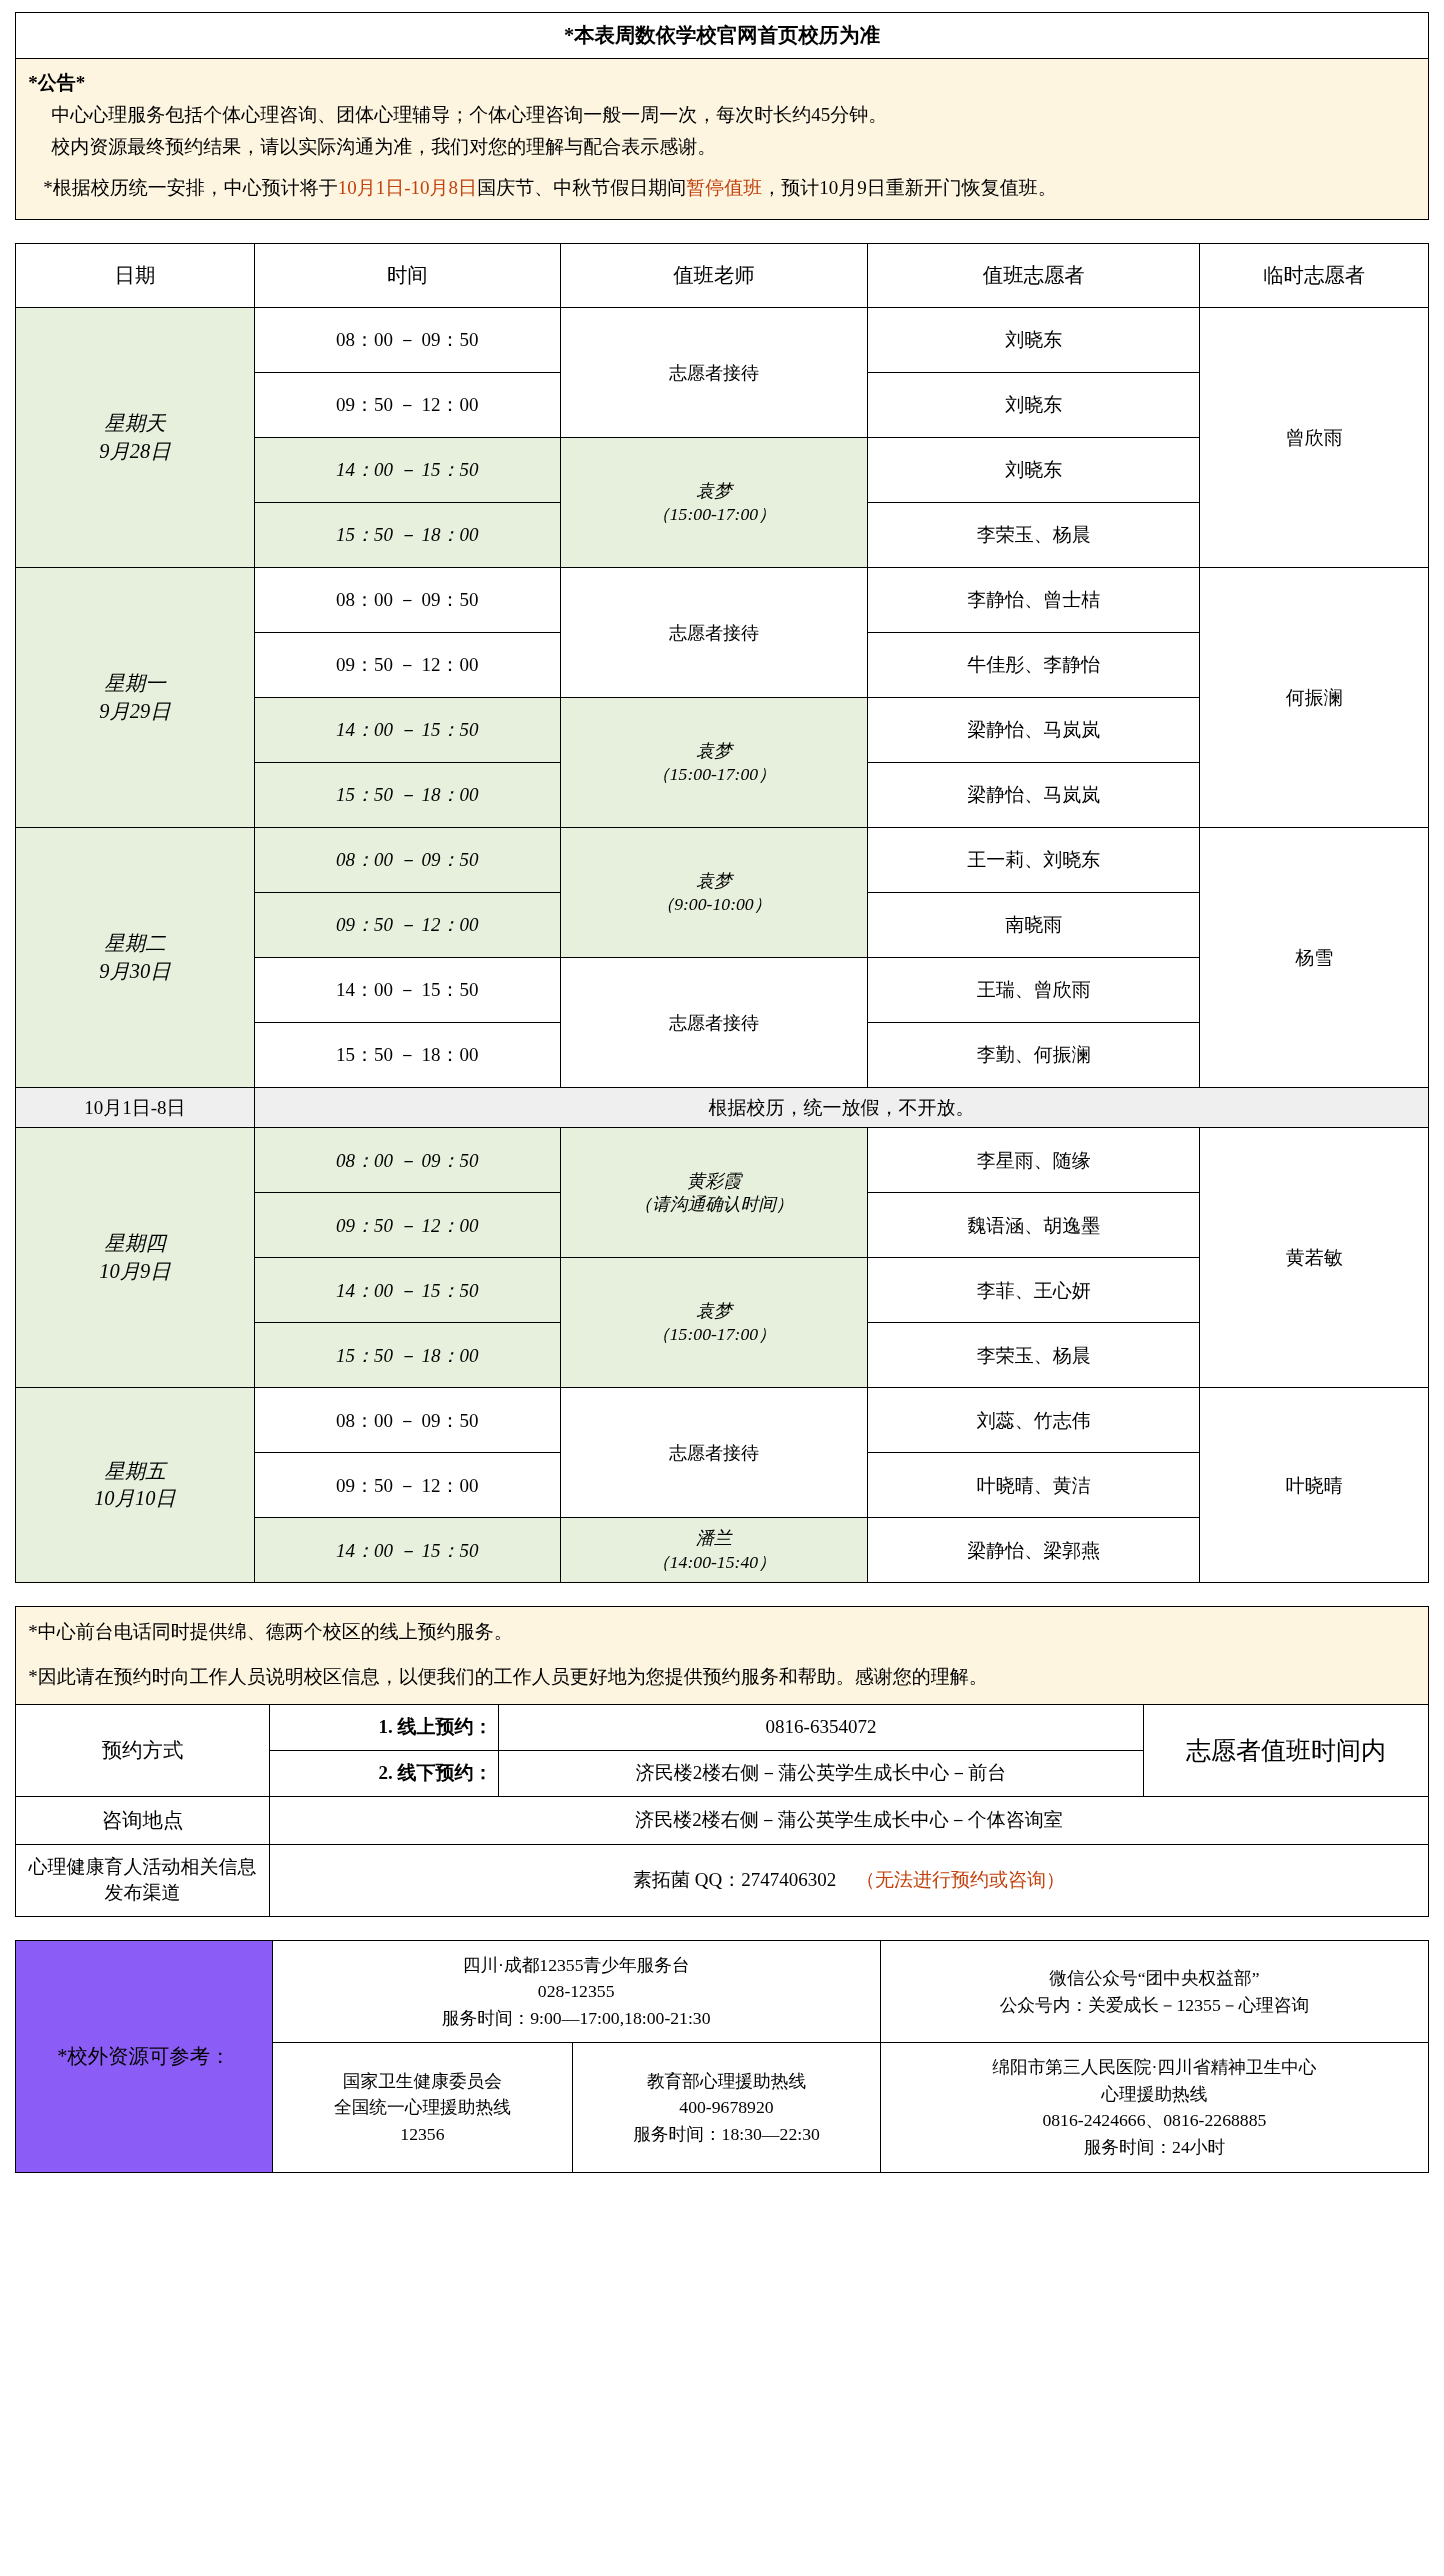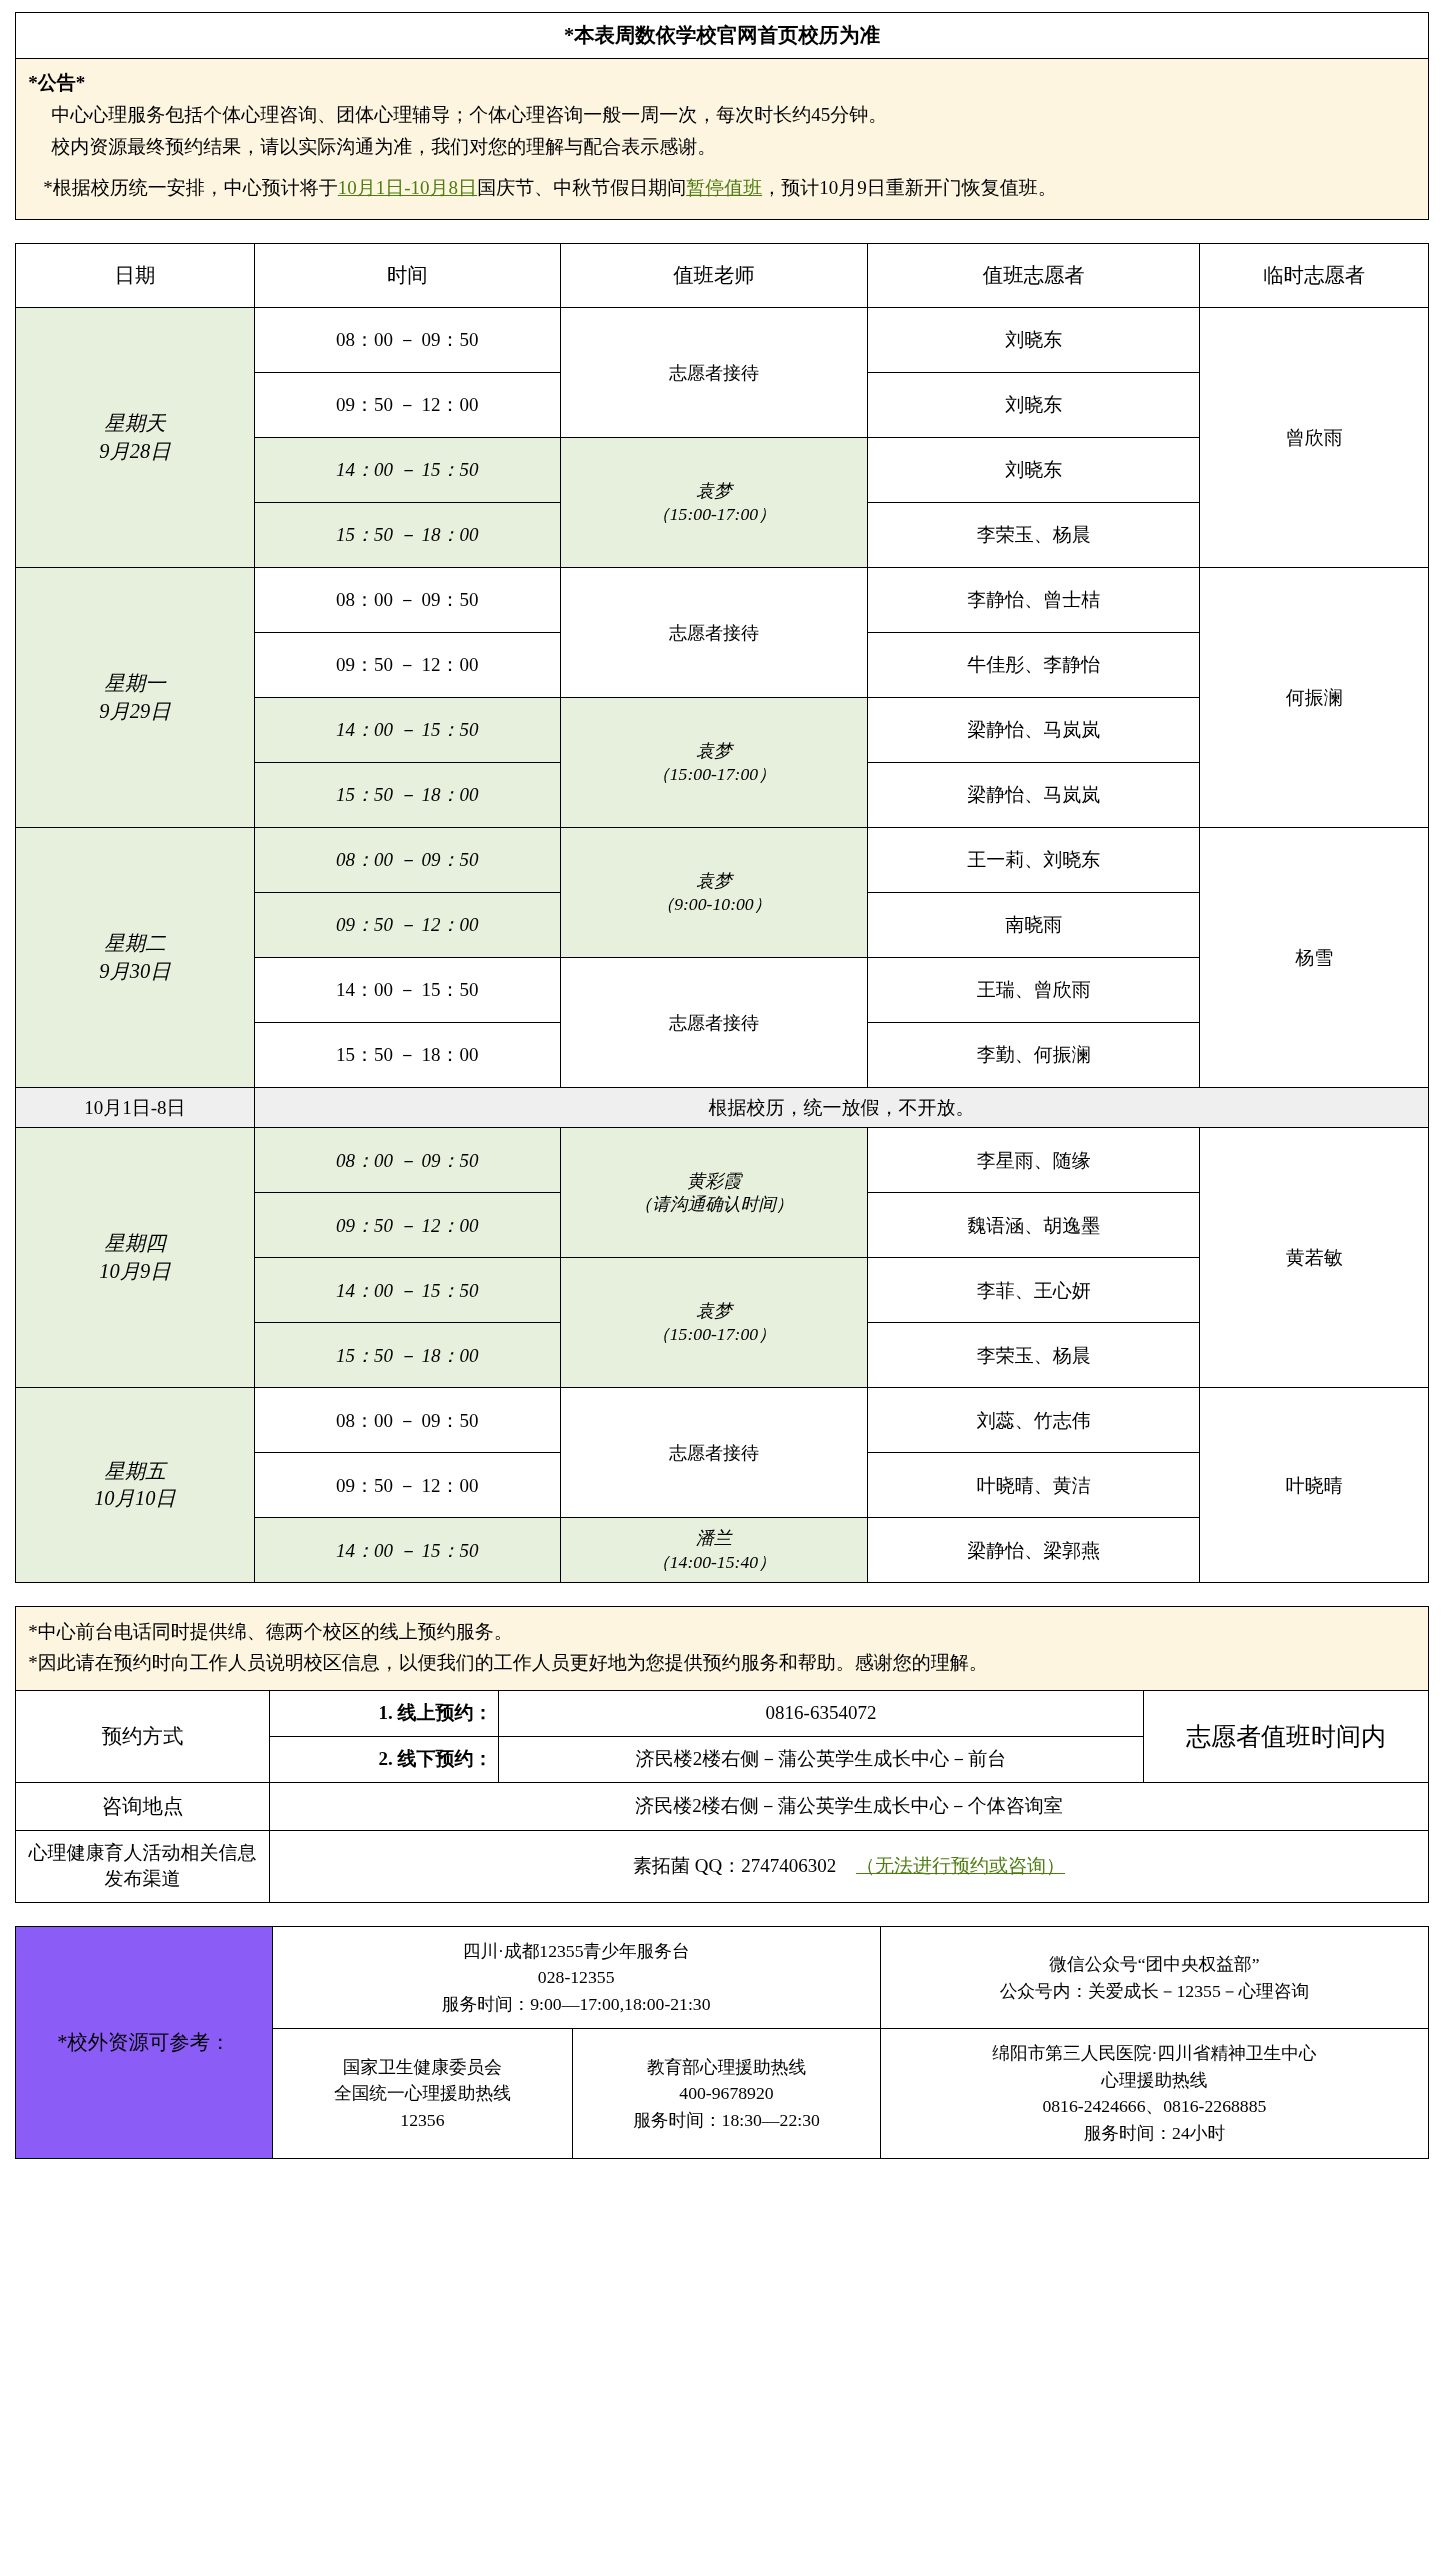--- a/index.html
+++ b/index.html
@@ -37,21 +37,21 @@
     border:1.4px solid #000;
     background:#fdf5e0;
     padding:9.5px 12.3px 13.6px 12.3px;
     font-size:19px;
     line-height:1.55;
   }
   .notice .star{font-weight:bold;}
   .notice p{margin:0 0 2.7px 0;}
   .notice .ind{padding-left:23px;}
   .notice .ind2{padding-left:15px;}
-  .red{color:#4d7c0f;text-decoration:underline;}
+  .red{color:#c2410c;}
   .gap{height:23px;}
 
   
   table{border-collapse:collapse;width:100%;}
   .sched{border:1.4px solid #000;font-size:19px;}
   .sched th,.sched td{
     border:0.7px solid #000;
     text-align:center;
     vertical-align:middle;
     padding:6.8px 4.1px;
@@ -279,21 +279,21 @@
               <div class="small">（14:00-15:40）</div>
             </td>
             <td>梁静怡、梁郭燕</td>
           </tr>
         </tbody>
     </table>
 
     <div class="gap"></div>
 
     <div class="infonote">
-      <p style="margin:0 0 1px 0">*中心前台电话同时提供绵、德两个校区的线上预约服务。</p>
+      <p style="margin:0 0 15px 0">*中心前台电话同时提供绵、德两个校区的线上预约服务。</p>
       <p style="margin:0">*因此请在预约时向工作人员说明校区信息，以便我们的工作人员更好地为您提供预约服务和帮助。感谢您的理解。</p>
     </div>
 
     <table class="book">
       <tbody>
           <tr>
         <td class="lbl" rowspan="2">预约方式</td>
         <td class="k">1. 线上预约：</td>
         <td class="v">0816-6354072</td>
         <td class="r" rowspan="2">志愿者值班时间内</td>

